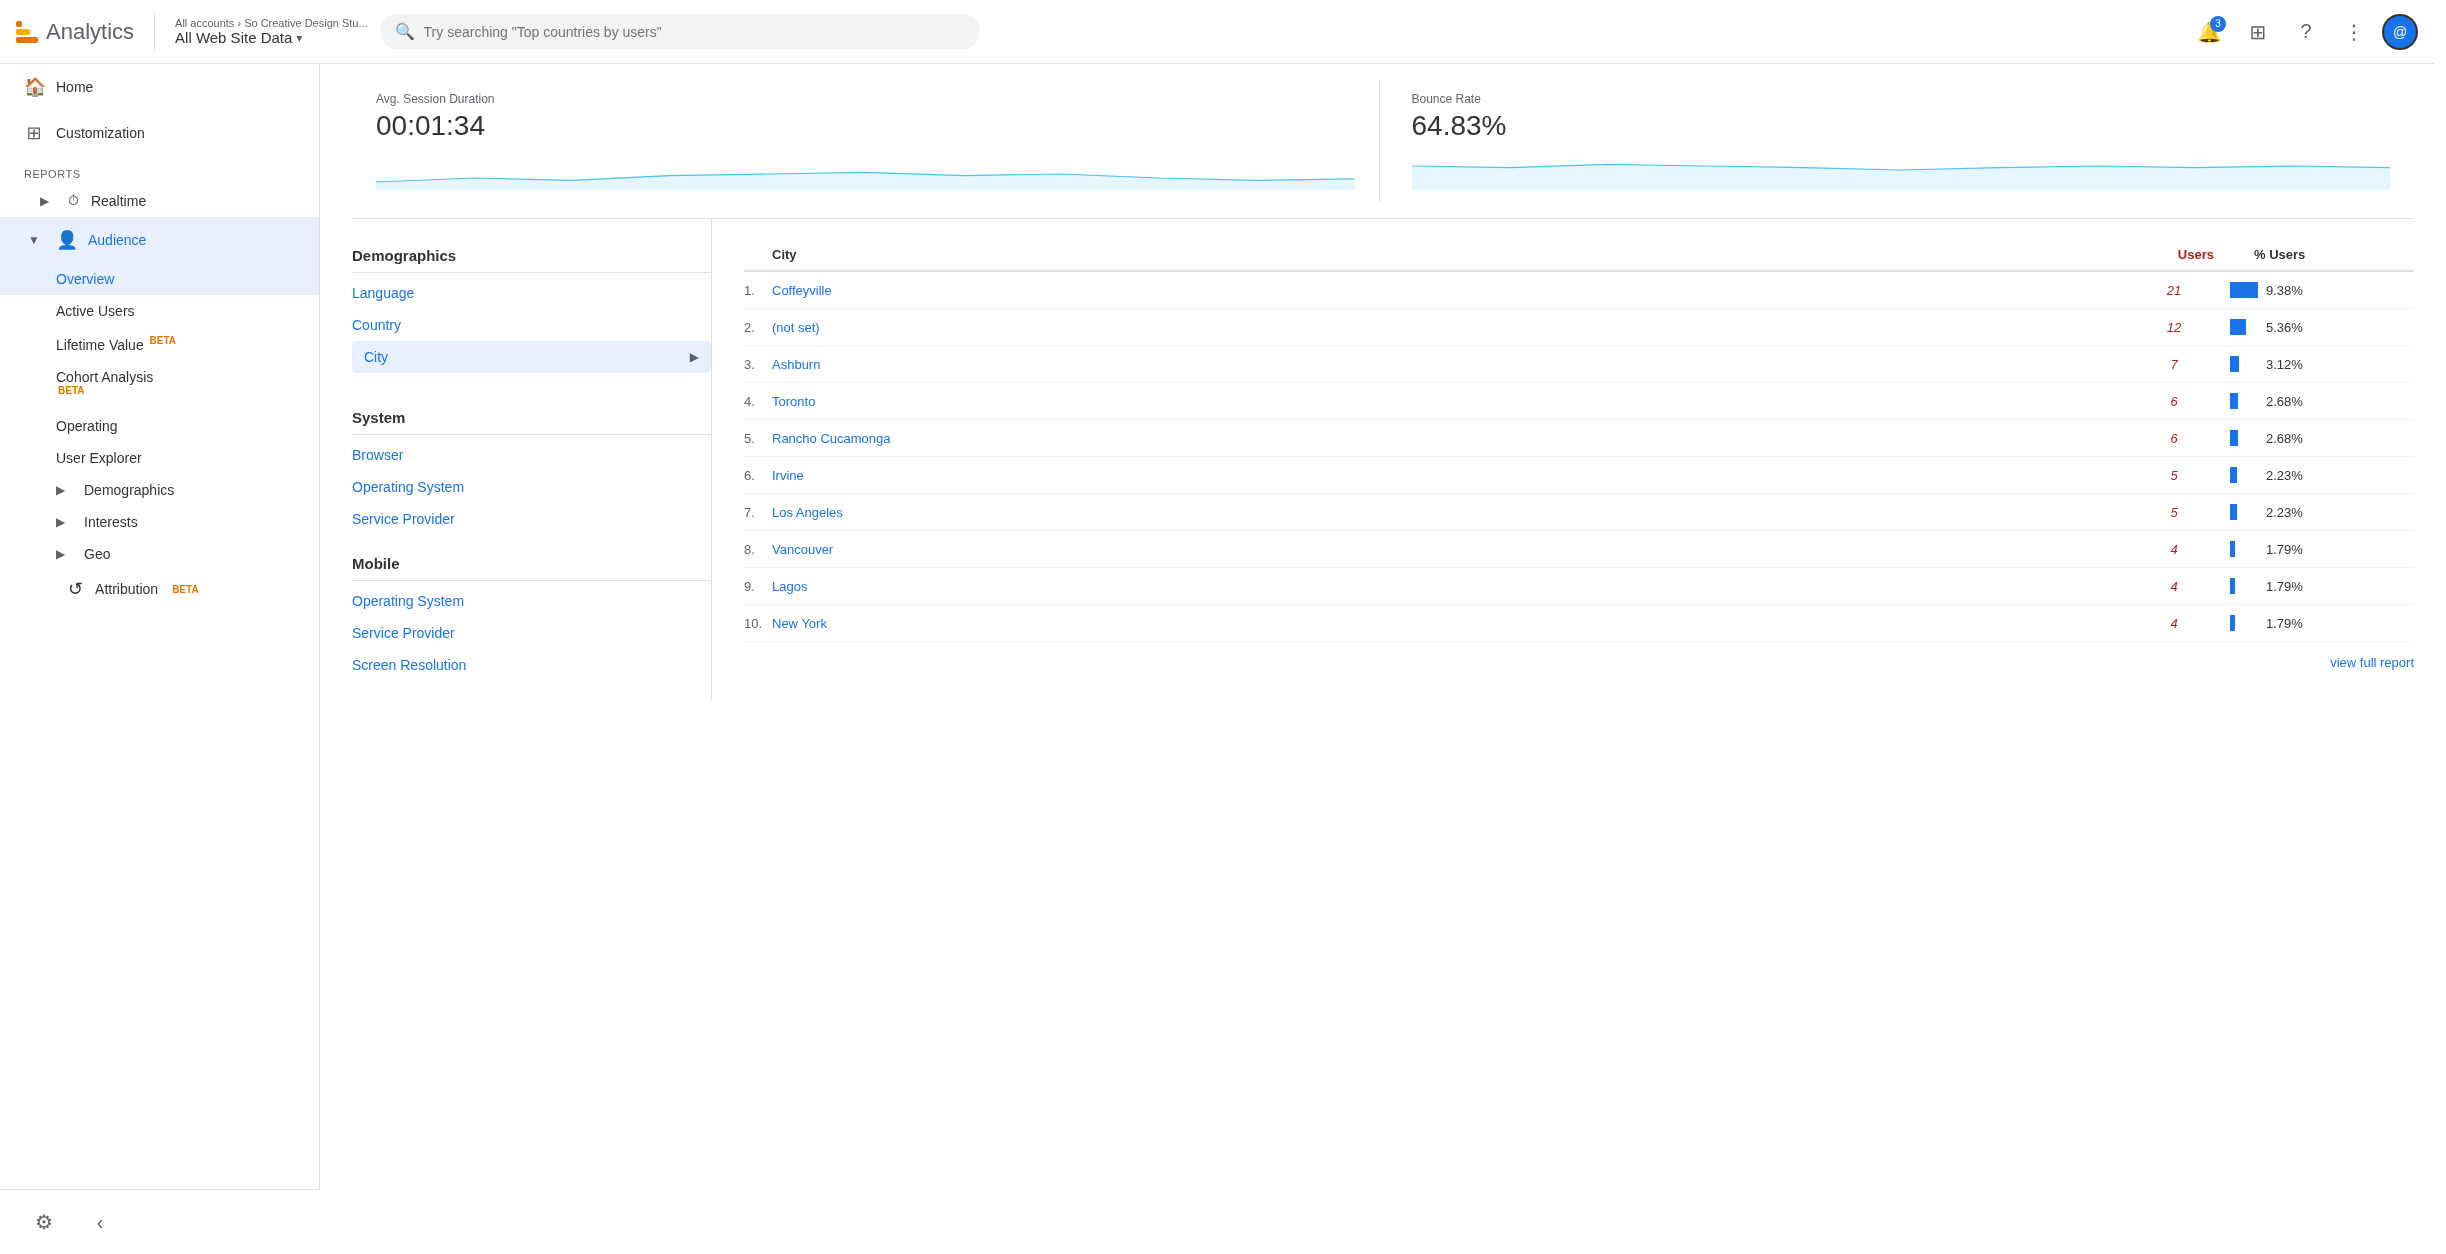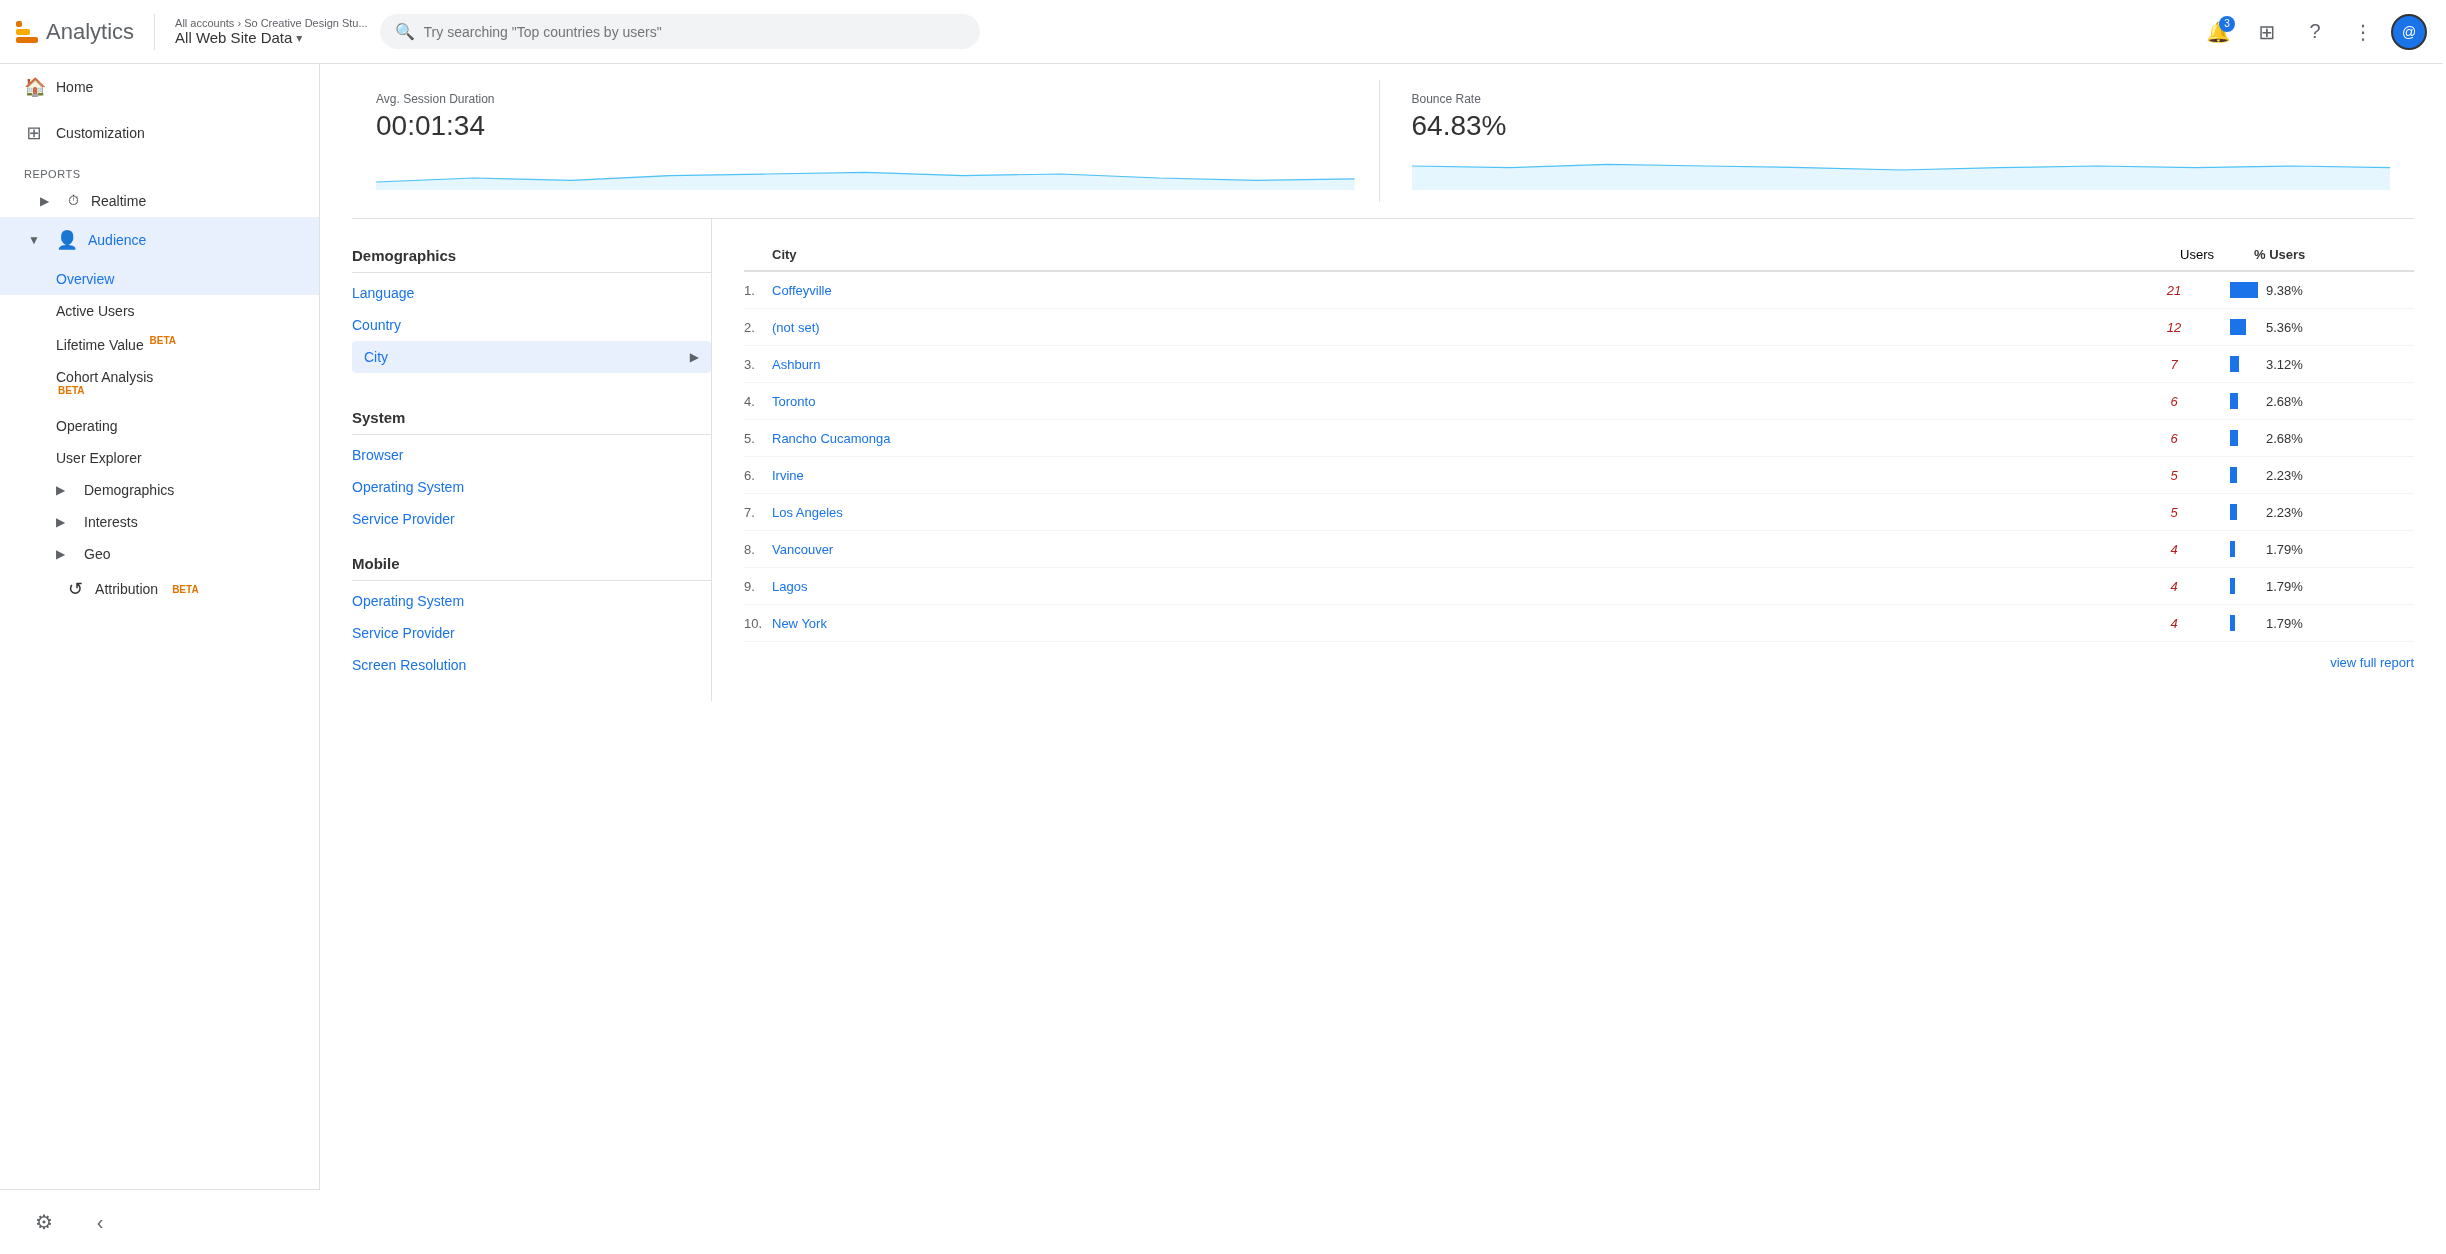--- a/index.html
+++ b/index.html
@@ -2,21 +2,21 @@
 <html><head>
   <meta charset="utf-8">
   <style>
     * { box-sizing: border-box; margin: 0; padding: 0; }
     body { font-family: 'Arial', sans-serif; background: #fff; color: #333; font-size: 14px; overflow: hidden; }
 
     
     .topbar {
       display: flex; align-items: center; height: 64px;
       background: #fff; border-bottom: 1px solid #e0e0e0;
-      padding: 0 16px; gap: 12px; position: fixed; top: 0; left: 0; right: 3px; z-index: 100;
+      padding: 0 16px; gap: 12px; position: fixed; top: 0; left: 0; right: 12px; z-index: 100;
     }
     .logo { display: flex; align-items: center; gap: 8px; }
     .logo-bars { display: flex; flex-direction: column; gap: 2px; }
     .logo-bar { height: 6px; border-radius: 2px; background: #f9ab00; }
     .logo-bar:nth-child(1) { width: 6px; background: #e37400; }
     .logo-bar:nth-child(2) { width: 14px; background: #f9ab00; }
     .logo-bar:nth-child(3) { width: 22px; background: #e37400; }
     .logo-text { font-size: 22px; color: #5f6368; font-weight: 400; }
     .topbar-divider { width: 1px; height: 36px; background: #e0e0e0; margin: 0 8px; }
     .account-info { display: flex; flex-direction: column; }
@@ -93,21 +93,21 @@
 
     
     .panel-section-title { font-size: 15px; font-weight: 600; color: #333; padding: 8px 0 8px 0; border-bottom: 1px solid #e0e0e0; margin-bottom: 4px; }
     .panel-link { padding: 8px 0; color: #1a73e8; font-size: 14px; cursor: pointer; display: flex; align-items: center; justify-content: space-between; }
     .panel-link.highlighted { background: #e8f0fe; padding: 8px 12px; border-radius: 4px; }
     .panel-chevron { color: #5f6368; font-size: 12px; }
 
     
     .table-header-row { display: flex; align-items: center; padding: 8px 0; border-bottom: 2px solid #e0e0e0; }
     .col-city { flex: 1; font-size: 13px; font-weight: 600; color: #333; }
-    .col-users { width: 80px; text-align: right; font-size: 13px; font-weight: 400; color: #000000; }
+    .col-users { width: 80px; text-align: right; font-size: 13px; font-weight: 700; color: #b91c1c; }
     .col-pct { width: 200px; font-size: 13px; font-weight: 600; color: #333; padding-left: 40px; }
     .table-row { display: flex; align-items: center; padding: 10px 0; border-bottom: 1px solid #f1f3f4; }
     .row-num { width: 28px; font-size: 13px; color: #5f6368; }
     .row-city { flex: 1; }
     .row-city a { color: #1a73e8; font-size: 13px; text-decoration: none; cursor: pointer; }
     .row-users { width: 80px; text-align: center; font-size: 13px; color: #b91c1c; font-style: italic; }
     .row-pct-container { width: 200px; display: flex; align-items: center; gap: 8px; padding-left: 16px; }
     .bar-bg { width: 24px; height: 16px; position: relative; }
     .bar-fill { height: 100%; background: #1a73e8; position: absolute; left: 0; top: 0; }
     .row-pct-text { font-size: 13px; color: #333; }

